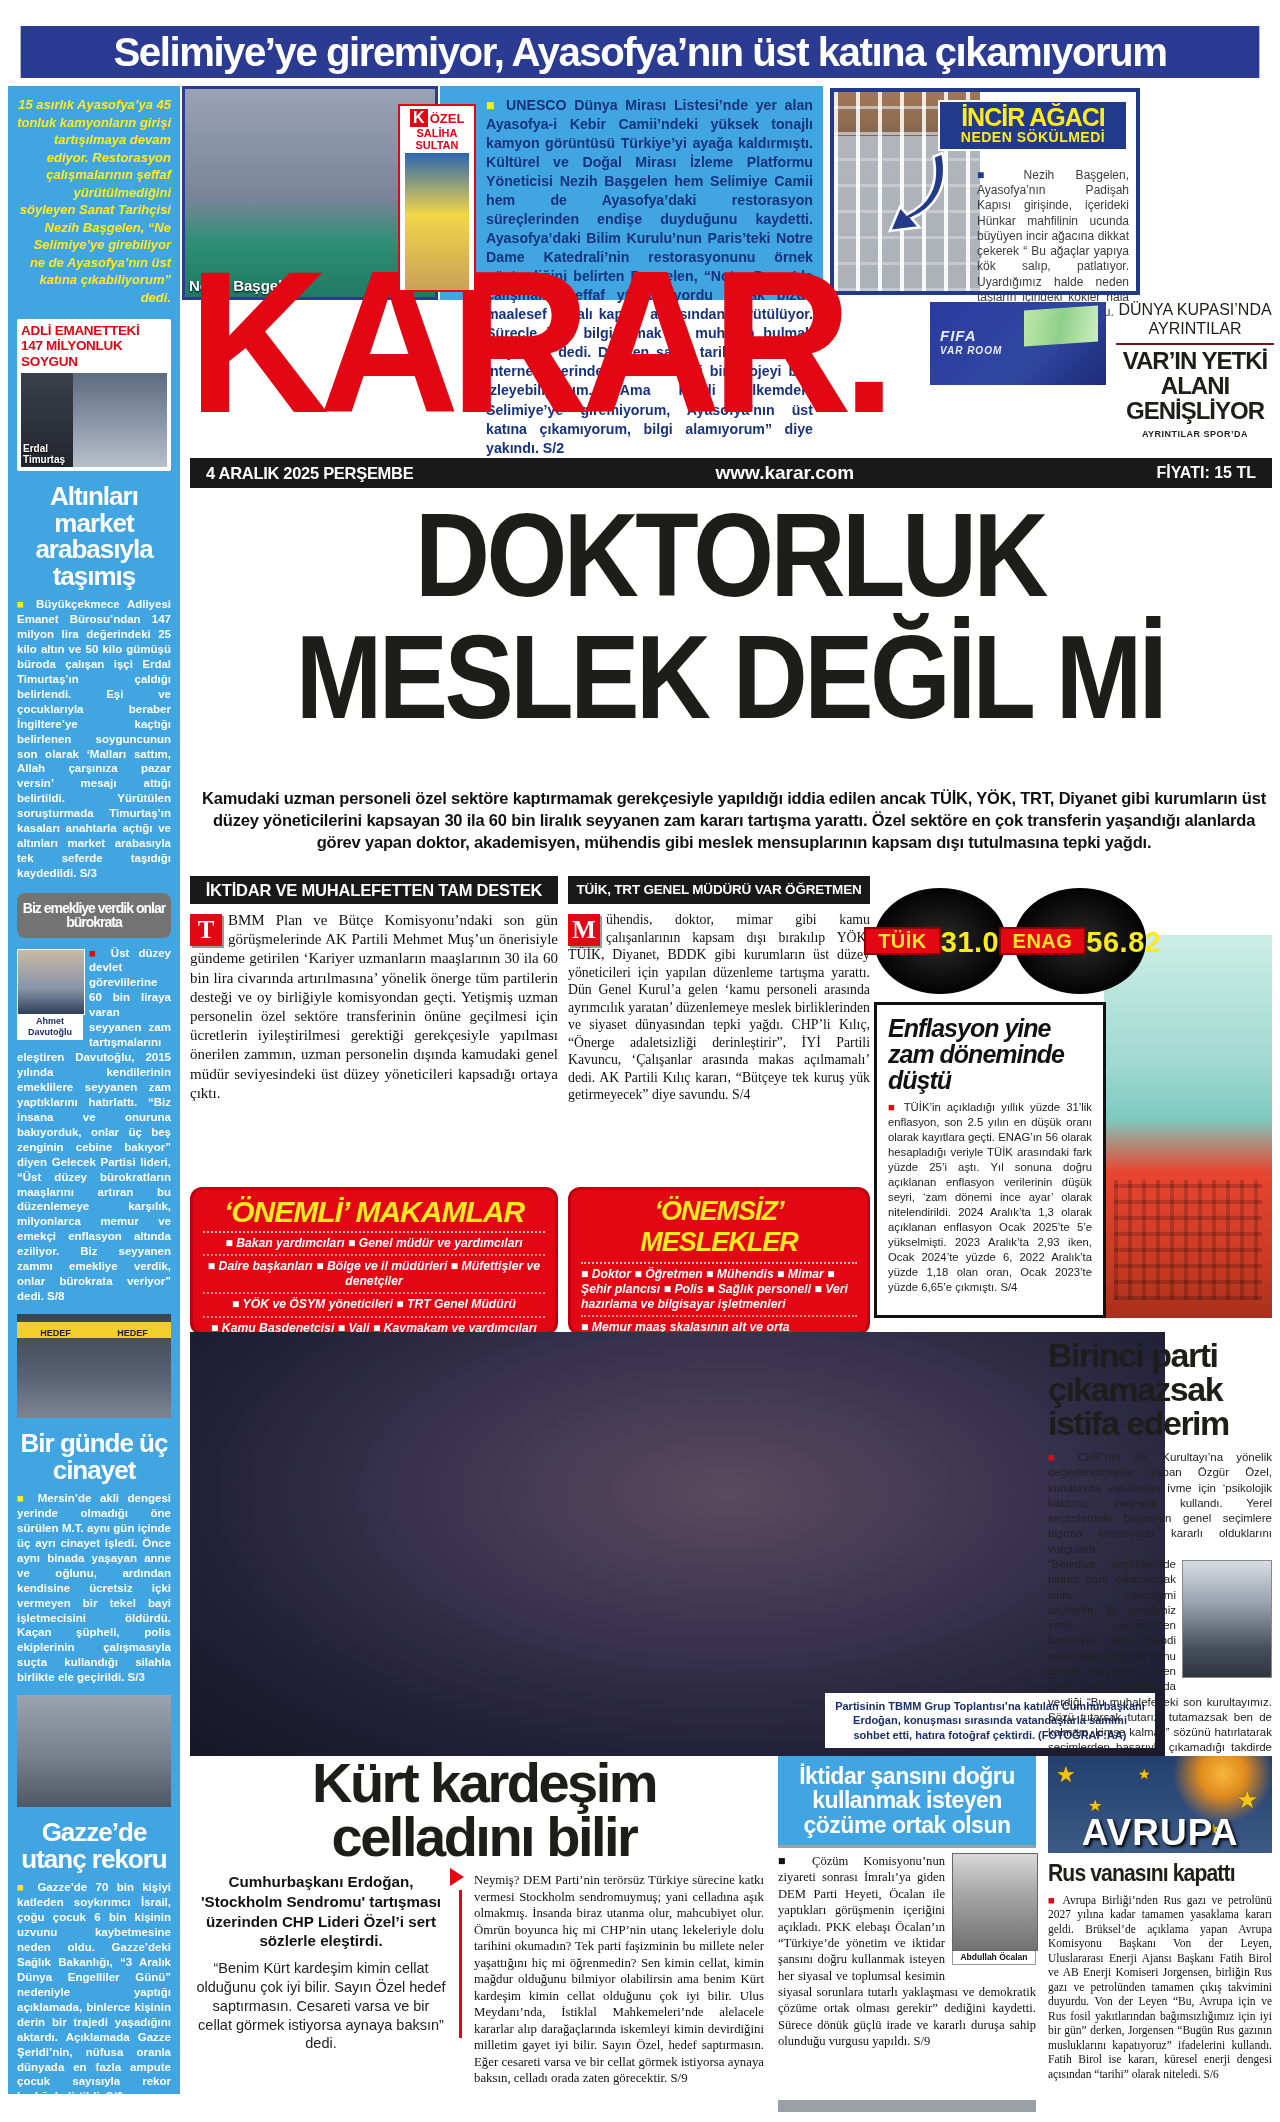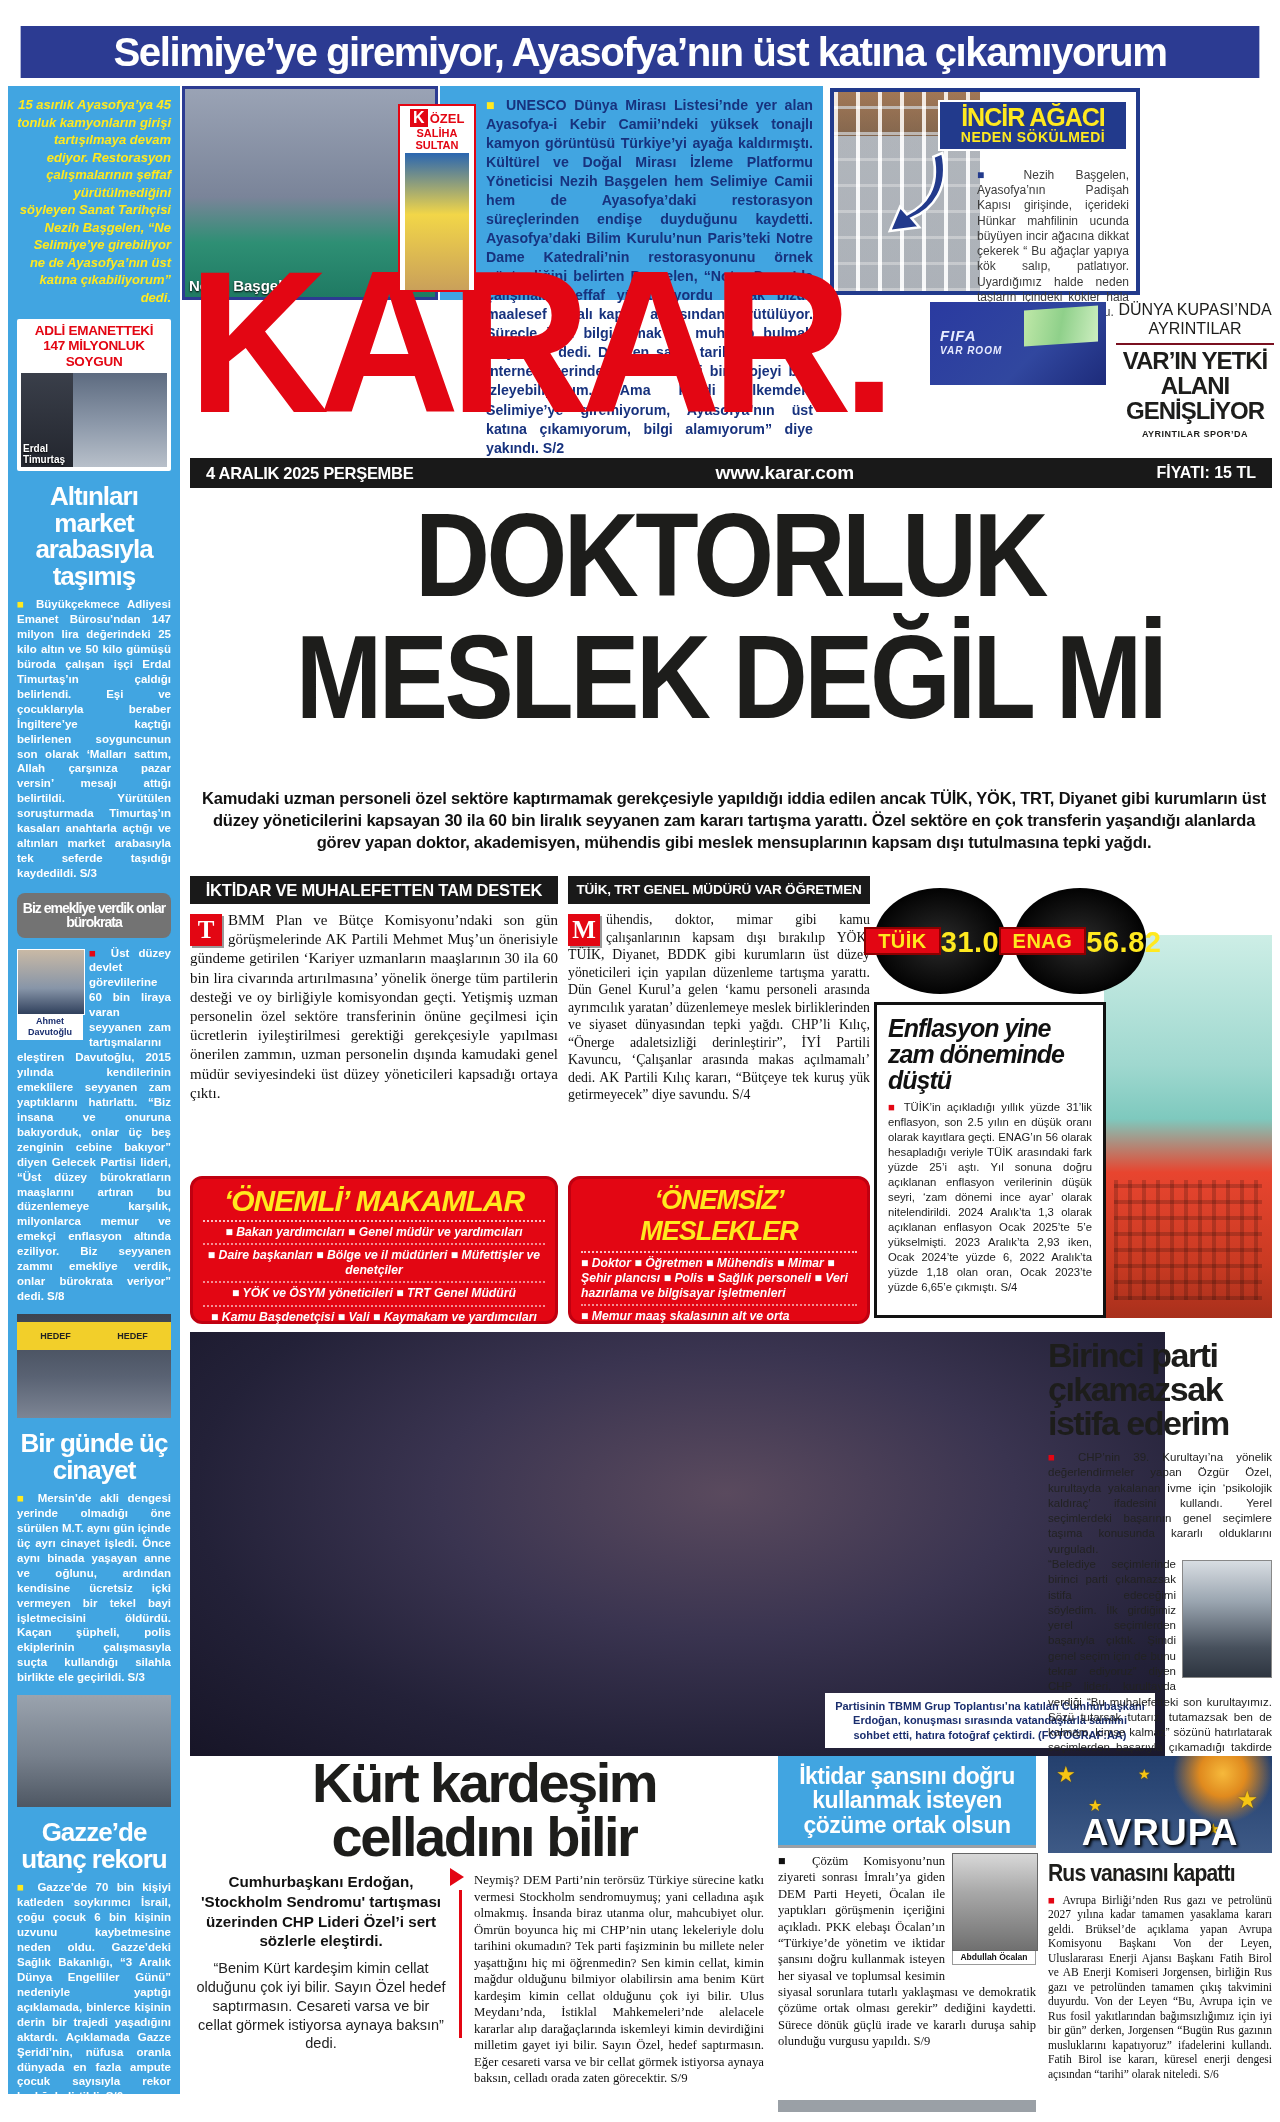--- a/index.html
+++ b/index.html
@@ -8,37 +8,37 @@
   .abs{position:absolute;}
   .photo{background-size:cover;}
   
   .banner{left:8px;top:26px;width:1264px;height:52px;background:#2c3b92;color:#fff;
           font-weight:bold;font-size:41px;line-height:52px;text-align:center;letter-spacing:-1.5px;
           transform:scaleX(.98);transform-origin:center;}
   
   .leftcol{left:8px;top:86px;width:172px;height:2008px;background:#41a5e1;padding:10px 9px;box-sizing:border-box;overflow:hidden;}
   .lc-quote{color:#ffe91f;font-style:italic;font-weight:bold;font-size:13px;line-height:1.35;text-align:right;}
   .adli-card{background:#fff;margin-top:12px;padding:4px;border-radius:2px;}
-  .adli-title{color:#e30613;font-weight:bold;font-size:13.5px;line-height:1.15;text-align:center;letter-spacing:-.3px;}
+  .adli-title{color:#e30613;font-weight:bold;font-size:13.5px;line-height:1.15;text-align:left;letter-spacing:-.3px;}
   .adli-photos{display:flex;margin-top:4px;height:94px;position:relative;}
   .adli-portrait{width:52px;background:linear-gradient(180deg,#3a3f4a 0%,#23262e 100%);position:relative;}
   .adli-building{flex:1;background:linear-gradient(180deg,#5d6b80 0%,#8d99aa 55%,#b8c0ca 100%);}
   .adli-cap{position:absolute;left:2px;bottom:2px;color:#fff;font-weight:bold;font-size:10px;line-height:1.1;text-shadow:0 1px 2px #000;}
   .lc-head{color:#fff;font-weight:bold;font-size:26px;line-height:1.02;text-align:center;letter-spacing:-1px;margin:12px 0 8px;}
   .lc-body{color:#fff;font-weight:bold;font-size:11.5px;line-height:1.3;text-align:justify;}
   .fl-yellow::first-letter{color:#ffe91f;}
   .fl-red::first-letter{color:#e30613;}
   .fl-blue::first-letter{color:#223a8c;}
   .emekli-box{background:#737373;border-radius:8px;margin:12px 0 8px;padding:8px 4px;color:#fff;font-weight:bold;
               font-size:14px;line-height:1.02;text-align:center;letter-spacing:-1px;}
   .dav-float{float:left;width:66px;margin:3px 6px 2px 0;}
   .dav-photo{width:66px;height:64px;background:linear-gradient(180deg,#c9b9a5 0%,#8795a8 60%,#30405c 100%);border:1px solid #fff;}
   .dav-cap{background:#fff;color:#1a2e6e;font-weight:bold;font-size:9px;text-align:center;padding:1px 0;}
   .hedef-photo{margin-top:10px;height:104px;background:linear-gradient(180deg,#3c4350 0%,#596273 60%,#7d8594 100%);position:relative;}
-  .hedef-strip{position:absolute;left:0;top:8px;width:100%;height:28px;background:#f2cf2a;display:flex;justify-content:space-around;align-items:center;
+  .hedef-strip{position:absolute;left:0;top:8px;width:100%;height:16px;background:#f2cf2a;display:flex;justify-content:space-around;align-items:flex-end;
                color:#222;font-weight:bold;font-size:9px;}
   .gazze-photo{margin-top:10px;height:112px;background:linear-gradient(180deg,#9aa3ae 0%,#77808c 55%,#4e5763 100%);}
   
   .ayasofya{left:182px;top:86px;width:256px;height:214px;border:3px solid #2c3b92;box-sizing:border-box;
             background:linear-gradient(180deg,#9aa3b5 0%,#7a8499 52%,#2e8f74 74%,#1f7a63 100%);}
   .aya-cap{position:absolute;left:4px;bottom:3px;color:#fff;font-weight:bold;font-size:15px;text-shadow:0 1px 2px #000;}
   .badge{left:398px;top:104px;width:78px;height:188px;background:#fff;border:2px solid #e30613;box-sizing:border-box;z-index:3;
          display:flex;flex-direction:column;align-items:center;padding-top:3px;}
   .badge-row{display:flex;align-items:center;gap:2px;}
   .badge-k{background:#e30613;color:#fff;font-weight:bold;font-size:16px;width:18px;height:18px;line-height:18px;text-align:center;}
@@ -89,21 +89,21 @@
   .art2{left:568px;top:876px;width:302px;}
   .art-bar{background:#191919;color:#fff;font-weight:bold;text-align:center;height:28px;line-height:28px;letter-spacing:-.2px;}
   .art1 .art-bar{font-size:16.5px;}
   .art2 .art-bar{font-size:13.5px;}
   .art-body{margin-top:7px;font-family:"Liberation Serif",serif;color:#111;text-align:justify;}
   .art1 .art-body{font-size:15px;line-height:1.28;}
   .art2 .art-body{font-size:13.8px;line-height:1.27;}
   .dropcap{float:left;width:32px;height:32px;background:#e30613;color:#fff;font-family:"Liberation Serif",serif;
            font-weight:bold;font-size:25px;line-height:32px;text-align:center;margin:3px 6px 0 0;box-shadow:2px 2px 0 #999;}
   
-  .redbox{background:#e30613;border:3px solid #c00010;border-radius:12px;box-sizing:border-box;padding:6px 10px;}
+  .redbox{background:#e30613;border:3px solid #c00010;border-radius:12px;box-sizing:border-box;padding:6px 10px;margin-top:11px;}
   .makamlar{left:190px;top:1176px;width:368px;height:148px;}
   .meslekler{left:568px;top:1176px;width:302px;height:148px;}
   .redbox-title{color:#ffe91f;font-weight:bold;font-style:italic;text-align:center;letter-spacing:-1px;
                 border-bottom:2px dotted rgba(255,255,255,.75);padding-bottom:3px;}
   .makamlar .redbox-title{font-size:30px;line-height:1.05;}
   .meslekler .redbox-title{font-size:27px;line-height:1.16;}
   .redbox-row{color:#fff;font-weight:bold;font-style:italic;font-size:12.2px;line-height:1.25;text-align:center;
               padding:3px 0;border-bottom:2px dotted rgba(255,255,255,.55);}
   .redbox-row:last-child{border-bottom:none;}
   .meslekler .redbox-row{text-align:left;}

